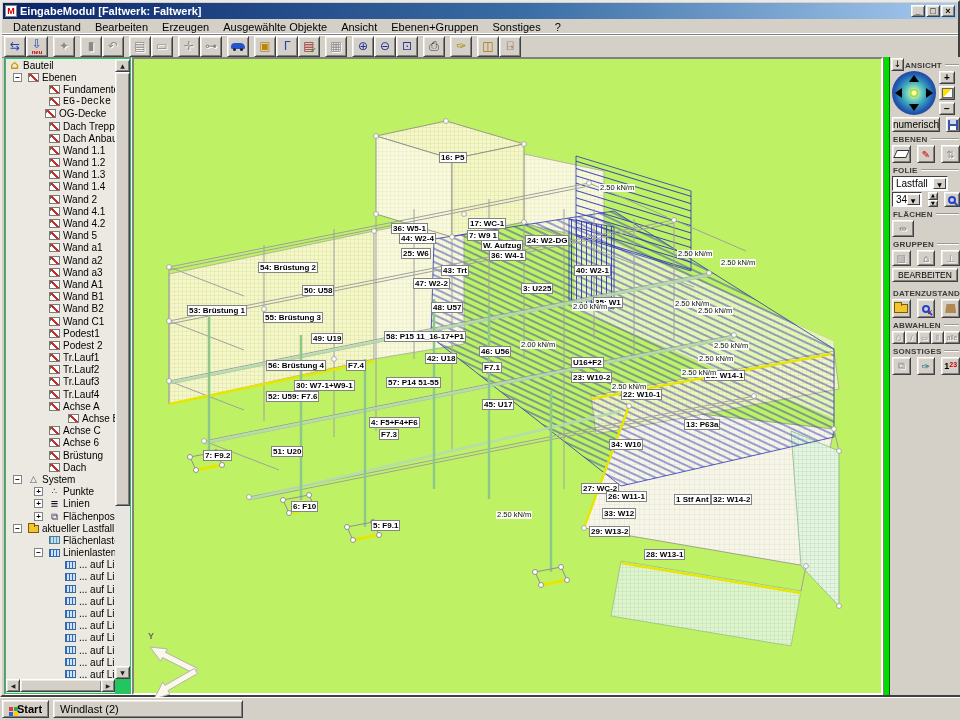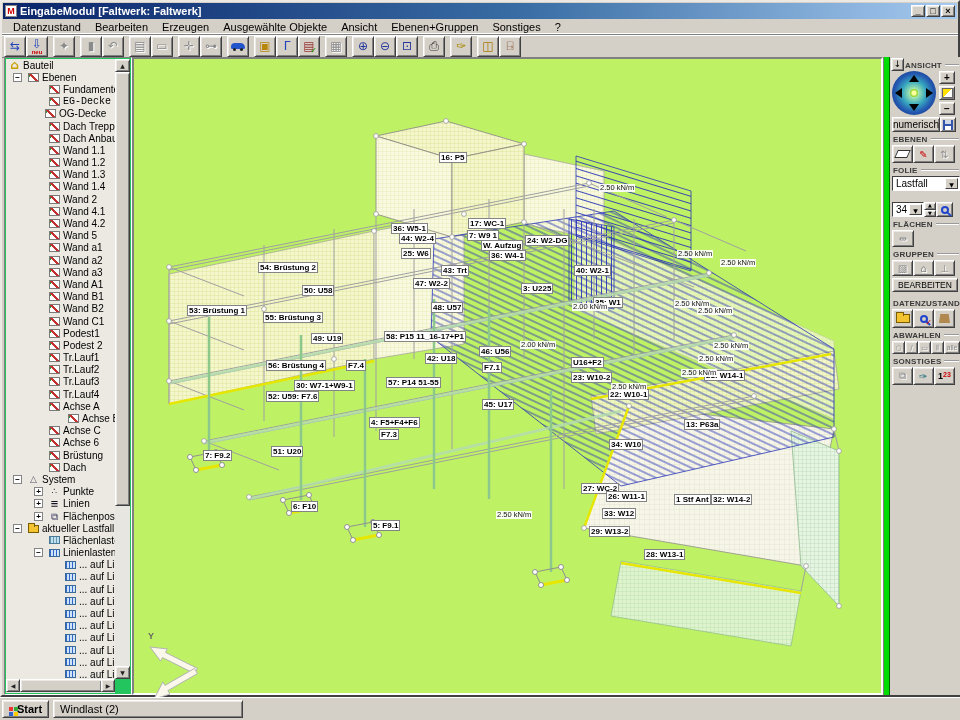--- a/index.html
+++ b/index.html
@@ -80,21 +80,21 @@
   
   #panel{width:71px;flex:none;background:#d4d0c8;position:relative;padding:1px 1px 0 2px;overflow:hidden}
   .ph{display:flex;align-items:center;gap:3px;margin:3px 1px 2px 1px;height:8px}
   .ph b{font:bold 8px "Liberation Sans",sans-serif;color:#3a3a3a;letter-spacing:.2px;white-space:nowrap}
   .ph i{flex:1;height:2px;border-top:1px solid #9a9a9a;border-bottom:1px solid #fff}
   .pb{background:#d4d0c8;border:1px solid;border-color:#fff #404040 #404040 #fff;
     box-shadow:inset 1px 1px 0 #ece9e4,inset -1px -1px 0 #808080;
     display:inline-flex;align-items:center;justify-content:center;vertical-align:top;
     font:10px "Liberation Sans",sans-serif;color:#000;position:relative}
   .pb.dis{color:#8a8a8a;text-shadow:1px 1px 0 #fff}
-  .prow{display:flex;gap:0;margin:0 0 2px 0;align-items:flex-start}
+  .prow{display:flex;gap:6px;margin:0 0 2px 0;align-items:flex-start}
   #nav-wrap{display:flex;gap:3px;margin-bottom:2px}
   #nav-ball{width:44px;height:44px;border-radius:50%;position:relative;flex:none;
     background:radial-gradient(circle at 50% 50%,#eaffd0 0 8%,#9ae0b0 16%,#38a8c0 38%,#2458b0 62%,#0c2870 100%)}
   #nav-ball .ar{position:absolute;width:0;height:0;border:5px solid transparent}
   #nav-ball .n{left:17px;top:4px;border-bottom:7px solid #000;border-top:none}
   #nav-ball .s{left:17px;bottom:4px;border-top:7px solid #000;border-bottom:none}
   #nav-ball .w{left:3px;top:17px;border-right:7px solid #000;border-left:none}
   #nav-ball .e{right:3px;top:17px;border-left:7px solid #000;border-right:none}
   #nav-ball .c{position:absolute;left:18px;top:18px;width:8px;height:8px;border-radius:50%;
     background:radial-gradient(circle,#ffffa0 0 30%,#80d020 70%,#3a8010 100%)}
@@ -667,21 +667,21 @@
           <div class="lbl" style="left: 291px; top: 294px;">42: U18</div>
           <div class="lbl" style="left: 345px; top: 287px;">46: U56</div>
           <div class="lbl" style="left: 348px; top: 303px;">F7.1</div>
           <div class="lbl" style="left: 132px; top: 301px;">56: Brüstung 4</div>
           <div class="lbl" style="left: 212px; top: 301px;">F7.4</div>
           <div class="lbl" style="left: 160px; top: 321px;">30: W7-1+W9-1</div>
           <div class="lbl" style="left: 132px; top: 332px;">52: U59: F7.6</div>
           <div class="lbl" style="left: 252px; top: 318px;">57: P14 51-55</div>
           <div class="lbl" style="left: 437px; top: 298px;">U16+F2</div>
           <div class="lbl" style="left: 437px; top: 313px;">23: W10-2</div>
-          <div class="lbl" style="left: 474px; top: 330px;">22: W10-1</div>
+          <div class="lbl" style="left: 487px; top: 330px;">22: W10-1</div>
           <div class="lbl" style="left: 570px; top: 311px;">21: W14-1</div>
           <div class="lbl" style="left: 348px; top: 340px;">45: U17</div>
           <div class="lbl" style="left: 550px; top: 360px;">13: P63a</div>
           <div class="lbl" style="left: 475px; top: 380px;">34: W10</div>
           <div class="lbl" style="left: 235px; top: 358px;">4: F5+F4+F6</div>
           <div class="lbl" style="left: 245px; top: 370px;">F7.3</div>
           <div class="lbl" style="left: 69px; top: 391px;">7: F9.2</div>
           <div class="lbl" style="left: 137px; top: 387px;">51: U20</div>
           <div class="lbl" style="left: 157px; top: 442px;">6: F10</div>
           <div class="lbl" style="left: 237px; top: 461px;">5: F9.1</div>
@@ -751,21 +751,21 @@
             <span class="glyph">✎</span>
           </span>
         <span class="pb dis" style="width:21px;height:18px">
             <span class="glyph">⇅</span>
           </span>
       </div>
       <div class="ph">
           <b>FOLIE</b>
           <i></i>
         </div>
-      <div class="sel" style="width:68px;margin-bottom:11px">
+      <div class="sel" style="width:56px;margin-bottom:1px">
         <span>Lastfall</span>
         <span class="dd">▼</span>
       </div>
       <div class="prow">
         <span class="sel" style="width:32px">
           <span>34</span>
           <span class="dd">▼</span>
         </span>
         <span class="spin">
           <span class="pb">▲</span>

